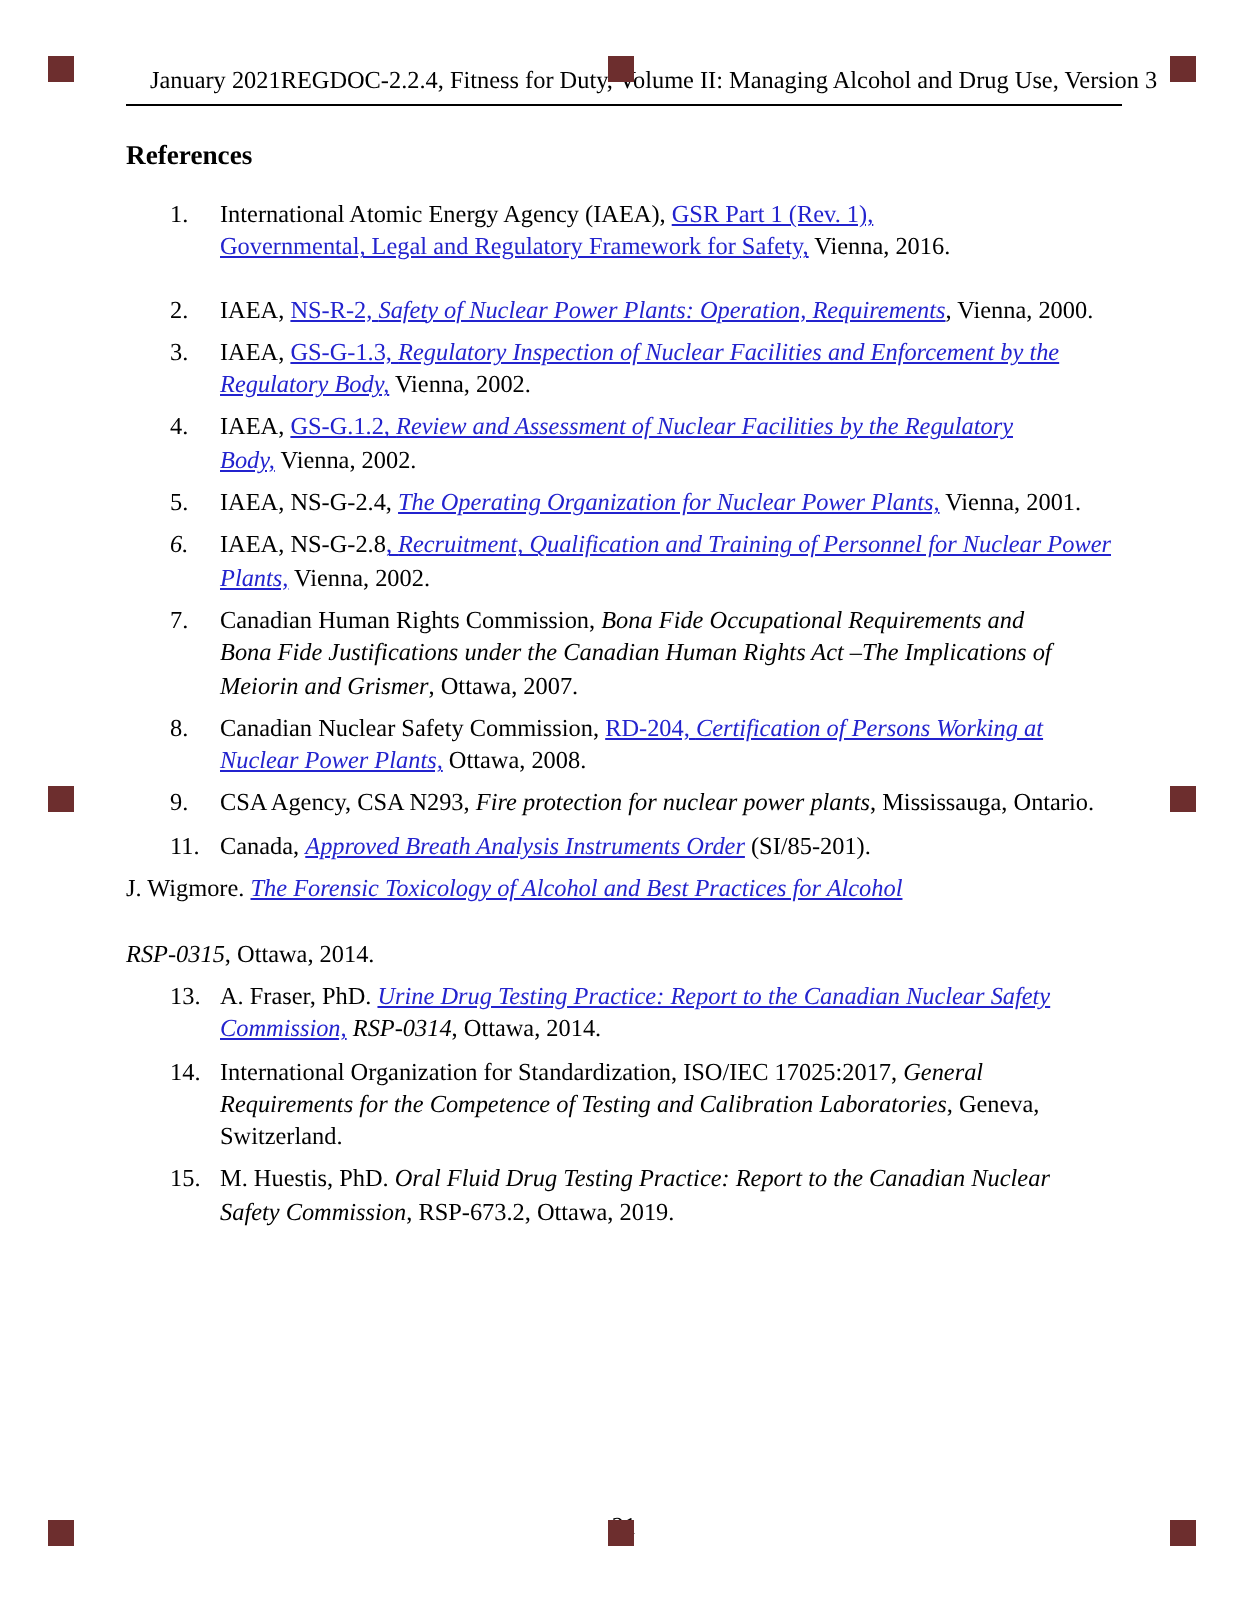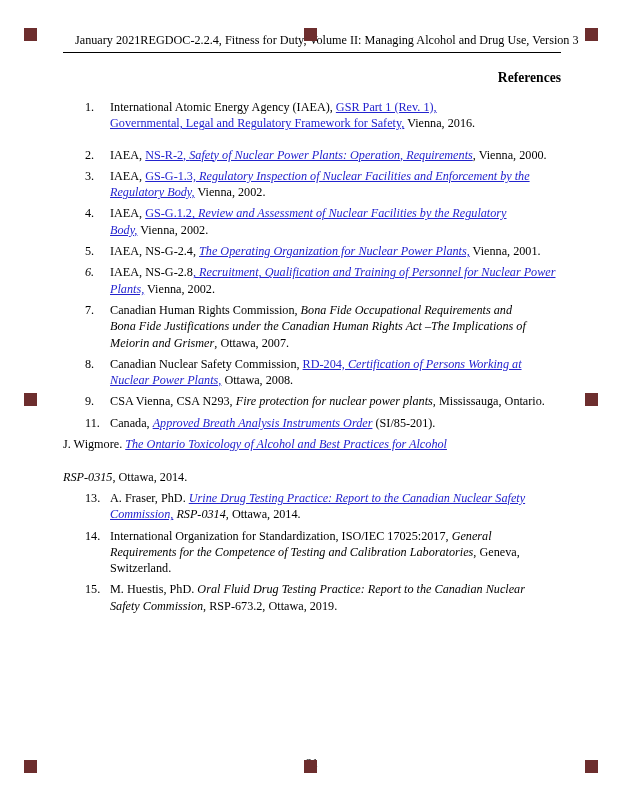--- a/index.html
+++ b/index.html
@@ -9,21 +9,21 @@
     font-size:12.2px; color:#000; overflow:hidden;
   }
   .header {
     position:absolute; top:33px; left:63px; width:498px;
     display:flex; justify-content:space-between; align-items:flex-end;
     border-bottom:1px solid #000; padding-bottom:4px; white-space:nowrap;
   }
   .header-left { padding-left:12px; }
   .content { position:absolute; top:70px; left:63px; width:540px; }
   .doc-title {
-    width:498px; text-align:right; font-weight:bold; font-size:13.6px;
+    width:498px; text-align:left; font-weight:bold; font-size:13.6px;
     margin:0 0 13px 0;
   }
   .ref-item { display:flex; margin-bottom:5px; line-height:16.3px; }
   .ref-item:first-child { margin-bottom:15px; }
   .ref-num { flex:0 0 47px; box-sizing:border-box; padding-left:22px; }
   .ref-text { flex:1; white-space:nowrap; }
   .it { font-style:italic; }
   a.lk, span.lk { color:var(--link-color,#2323CE); text-decoration:underline; cursor:pointer; }
   .footer {
     position:absolute; top:756px; left:63px; width:498px; text-align:center;
@@ -76,28 +76,28 @@
         <div class="ref-item">
           <span class="ref-num">7.</span>
           <span class="ref-text"><span class="">Canadian Human Rights Commission, </span><span class="it ">Bona Fide Occupational Requirements and</span><br><span class="it ">Bona Fide Justifications under the Canadian Human Rights Act –The Implications of</span><br><span class="it ">Meiorin and Grismer</span><span class="">, Ottawa, 2007.</span></span>
         </div>
         <div class="ref-item">
           <span class="ref-num">8.</span>
           <span class="ref-text"><span class="">Canadian Nuclear Safety Commission, </span><a class="lk">RD-204, </a><a class="it lk">Certification of Persons Working at</a><br><a class="it lk">Nuclear Power Plants,</a><span class=""> Ottawa, 2008.</span></span>
         </div>
         <div class="ref-item">
           <span class="ref-num">9.</span>
-          <span class="ref-text"><span class="">CSA Vienna, CSA N293, </span><span class="it ">Fire protection for nuclear power plants</span><span class="">, Mississauga, Ontario.</span></span>
+          <span class="ref-text"><span class="">CSA Agency, CSA N293, </span><span class="it ">Fire protection for nuclear power plants</span><span class="">, Mississauga, Ontario.</span></span>
         </div>
         <div class="ref-item">
           <span class="ref-num">11.</span>
           <span class="ref-text"><span class="">Canada, </span><a class="it lk">Approved Breath Analysis Instruments Order</a><span class=""> (SI/85-201).</span></span>
         </div>
         <div class="ref-item">
-          <span class="ref-text"><span class="">J. Wigmore. </span><a class="it lk">The Ontario Toxicology of Alcohol and Best Practices for Alcohol</a><br><br><span class="it ">RSP-0315</span><span class="">, Ottawa, 2014.</span></span>
+          <span class="ref-text"><span class="">J. Wigmore. </span><a class="it lk">The Forensic Toxicology of Alcohol and Best Practices for Alcohol</a><br><br><span class="it ">RSP-0315</span><span class="">, Ottawa, 2014.</span></span>
         </div>
         <div class="ref-item">
           <span class="ref-num">13.</span>
           <span class="ref-text"><span class="">A. Fraser, PhD. </span><a class="it lk">Urine Drug Testing Practice: Report to the Canadian Nuclear Safety</a><br><a class="it lk">Commission,</a><span class=""> </span><span class="it ">RSP-0314</span><span class="">, Ottawa, 2014.</span></span>
         </div>
         <div class="ref-item">
           <span class="ref-num">14.</span>
           <span class="ref-text"><span class="">International Organization for Standardization, ISO/IEC 17025:2017, </span><span class="it ">General</span><br><span class="it ">Requirements for the Competence of Testing and Calibration Laboratories</span><span class="">, Geneva,</span><br><span class="">Switzerland.</span></span>
         </div>
         <div class="ref-item">

